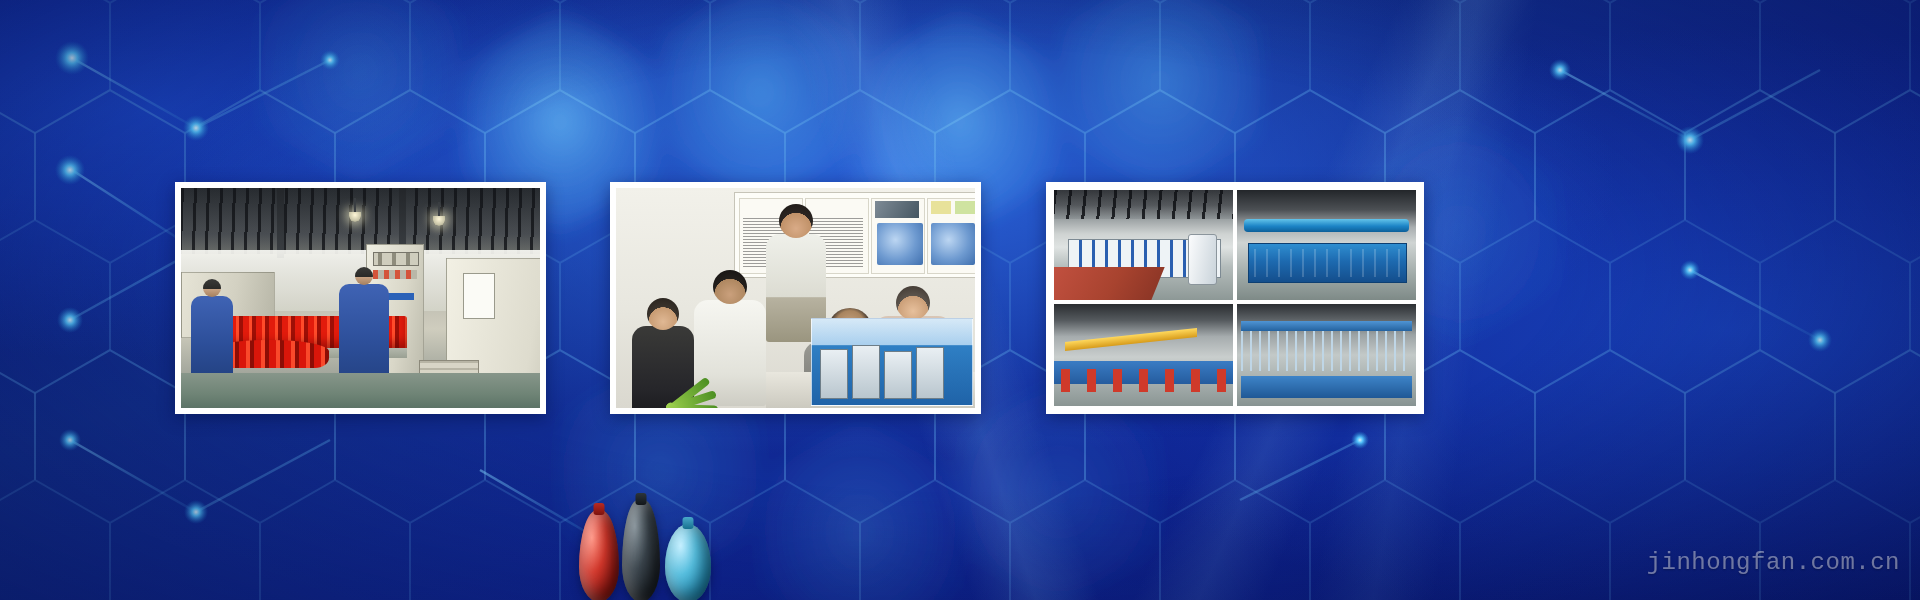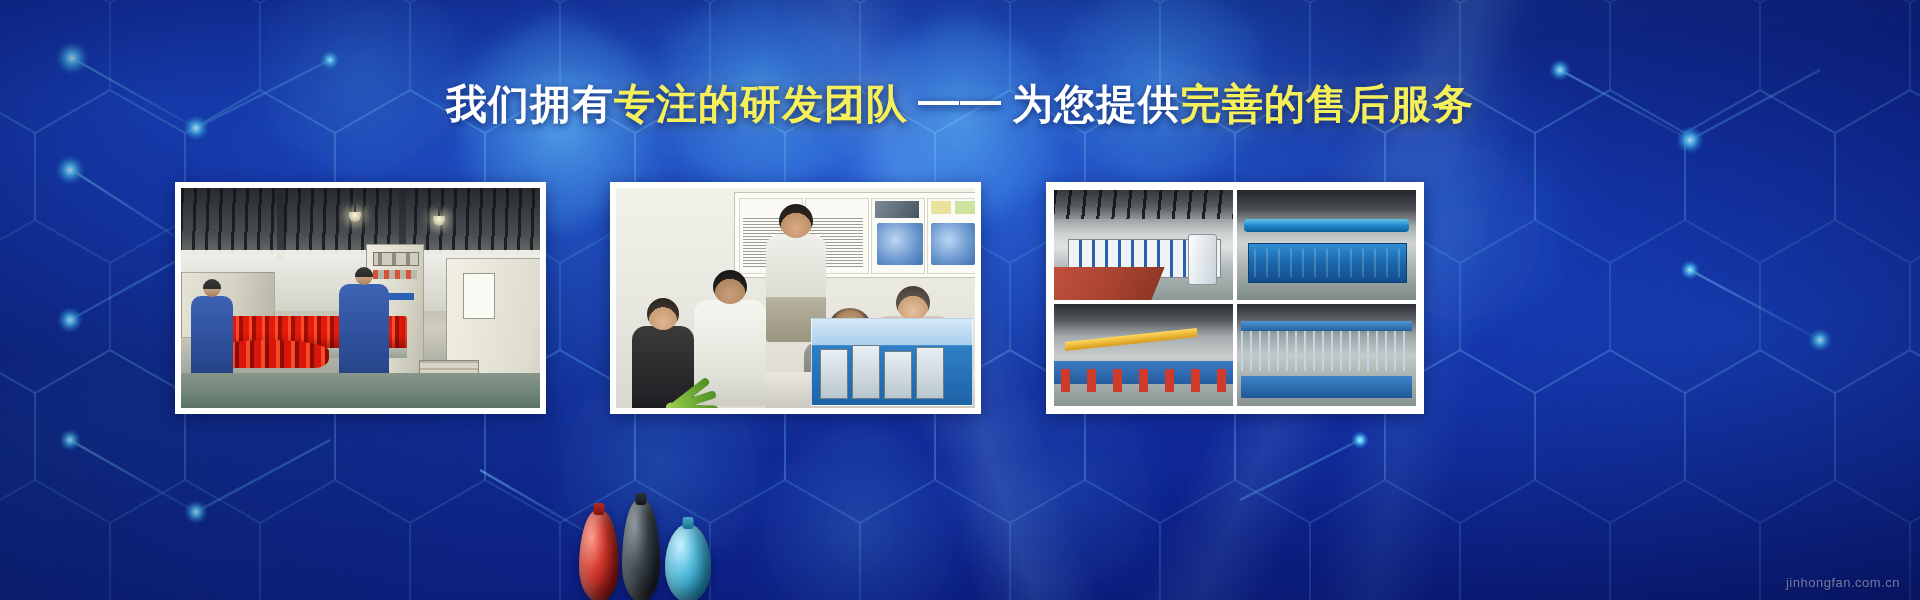--- a/index.html
+++ b/index.html
@@ -426,26 +426,27 @@
   }
   .ph3 .q4 .reds {
     position:absolute; left:4%; bottom:16%; width:92%; height:12%;
     background: repeating-linear-gradient(90deg, #d6402c 0 8px, rgba(0,0,0,0) 8px 24px);
   }
 
   
   .watermark {
     position:absolute;
     right: 20px;
-    bottom: 10px;
-    font-size: 13px;
+    bottom: 24px;
+    font-size: 24px;
     letter-spacing: 0.5px;
     color: rgba(255,255,255,0.42);
     z-index: 8;
     text-shadow: 0 1px 2px rgba(0,0,0,0.25);
+    font-family: Liberation Mono, monospace;
   }
 </style>
 </head>
 <body>
 
 <div id="banner">
 
   <div class="bg-base"></div>
 
   <div class="bg-hex">
@@ -539,23 +540,20 @@
         <circle cx="1690" cy="270" r="10" fill="url(#nodeg)"></circle>
         <circle cx="600" cy="540" r="10" fill="url(#nodeg)"></circle>
         <circle cx="1360" cy="440" r="9" fill="url(#nodeg)"></circle>
       </g>
     </svg>
   </div>
 
   <div class="bg-beams"></div>
   <div class="bg-vignette"></div>
 
-  <div class="headline">
-    <span class="w">我们拥有</span><span class="y">专注的研发团队</span><span class="dash">——</span><span class="w">为您提供</span><span class="y">完善的售后服务</span>
-  </div>
 
   <div class="photo-row">
 
     <div class="photo-frame p1">
       <div class="photo-inner ph1">
         <div class="roof"></div>
         <div class="beam" style="left:96px;"></div>
         <div class="beam" style="left:218px;"></div>
         <div class="lamp" style="left:168px; top:24px;"></div>
         <div class="lamp" style="left:252px; top:28px;"></div>

